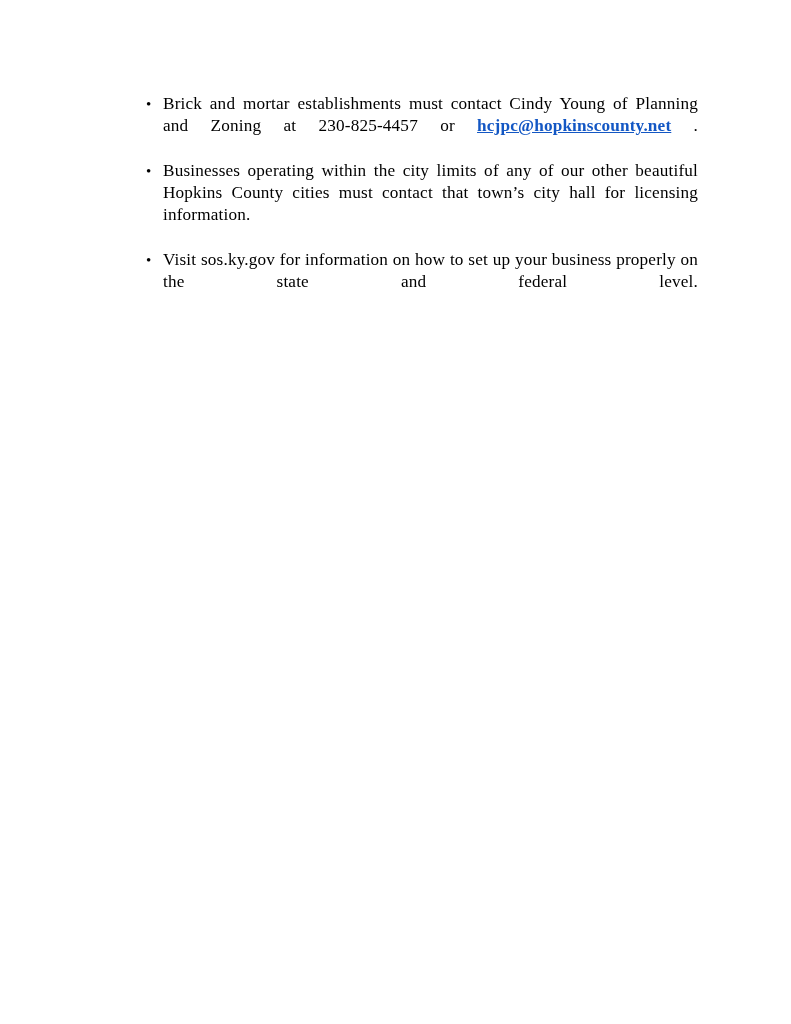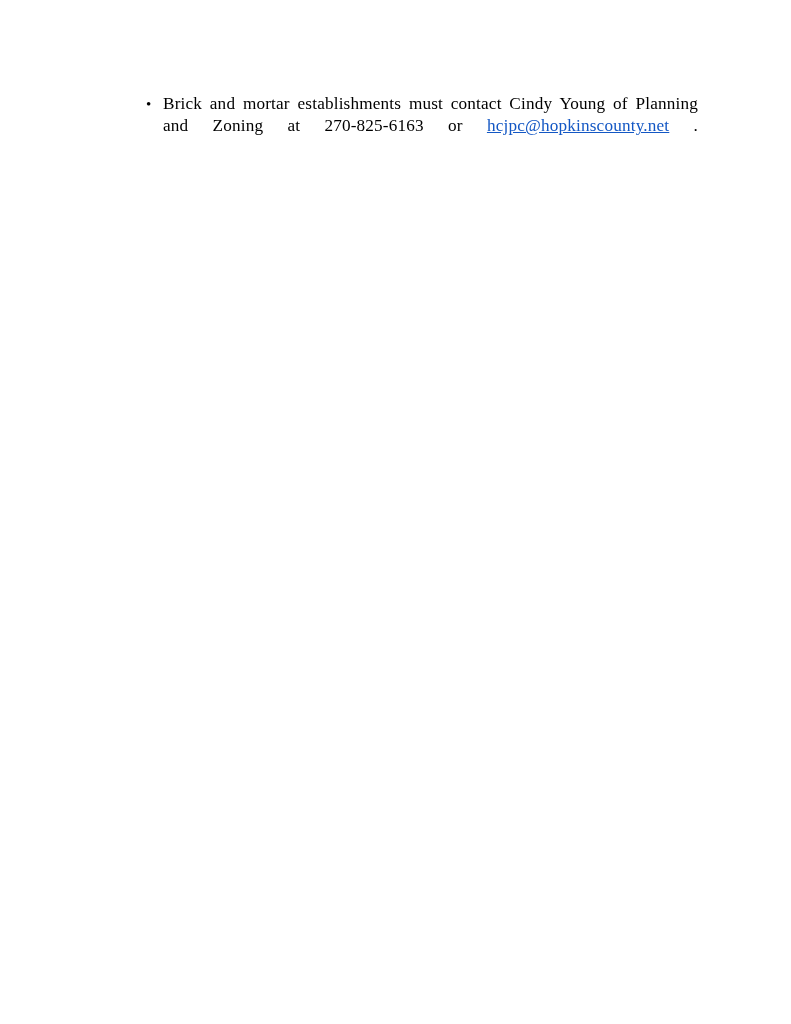--- a/index.html
+++ b/index.html
@@ -69,33 +69,40 @@
   .li-text::after {
     content: "";
     display: inline-block;
     width: 100%;
   }
 
   a.maillink {
     color: #1357C4;
     text-decoration: underline;
     text-underline-offset: 1px;
+    font-weight: bold;
   }
 </style>
 <style>ul.bullet-list > li::before { content: "•"; }</style></head>
 <body style="background: rgb(255, 255, 255); color: rgb(0, 0, 0);">
 
 <div class="page">
 
   <div class="content-block">
     <ul class="bullet-list">
 
       <li>
-        <span class="li-text"><span>Brick and mortar establishments must contact Cindy Young of Planning and Zoning at 270-825-6163 or </span><a class="maillink" href="#" style="color: rgb(19, 87, 196);">hcjpc@hopkinscounty.net</a><span> .</span></span>
+        <span class="li-text"><span>Brick and mortar establishments must contact Cindy Young of Planning and Zoning at 230-825-4457 or </span><a class="maillink" href="#" style="color: rgb(19, 87, 196);">hcjpc@hopkinscounty.net</a><span> .</span></span>
+      </li>
+
+      <li>
+        <span class="li-text">Businesses operating within the city limits of any of our other beautiful Hopkins County cities must contact that town’s city hall for licensing information.</span>
       </li>
 
 
-
+      <li>
+        <span class="li-text">Visit sos.ky.gov for information on how to set up your business properly on the state and federal level.</span>
+      </li>
 
     </ul>
   </div>
 
 </div>
 
 </body></html>

